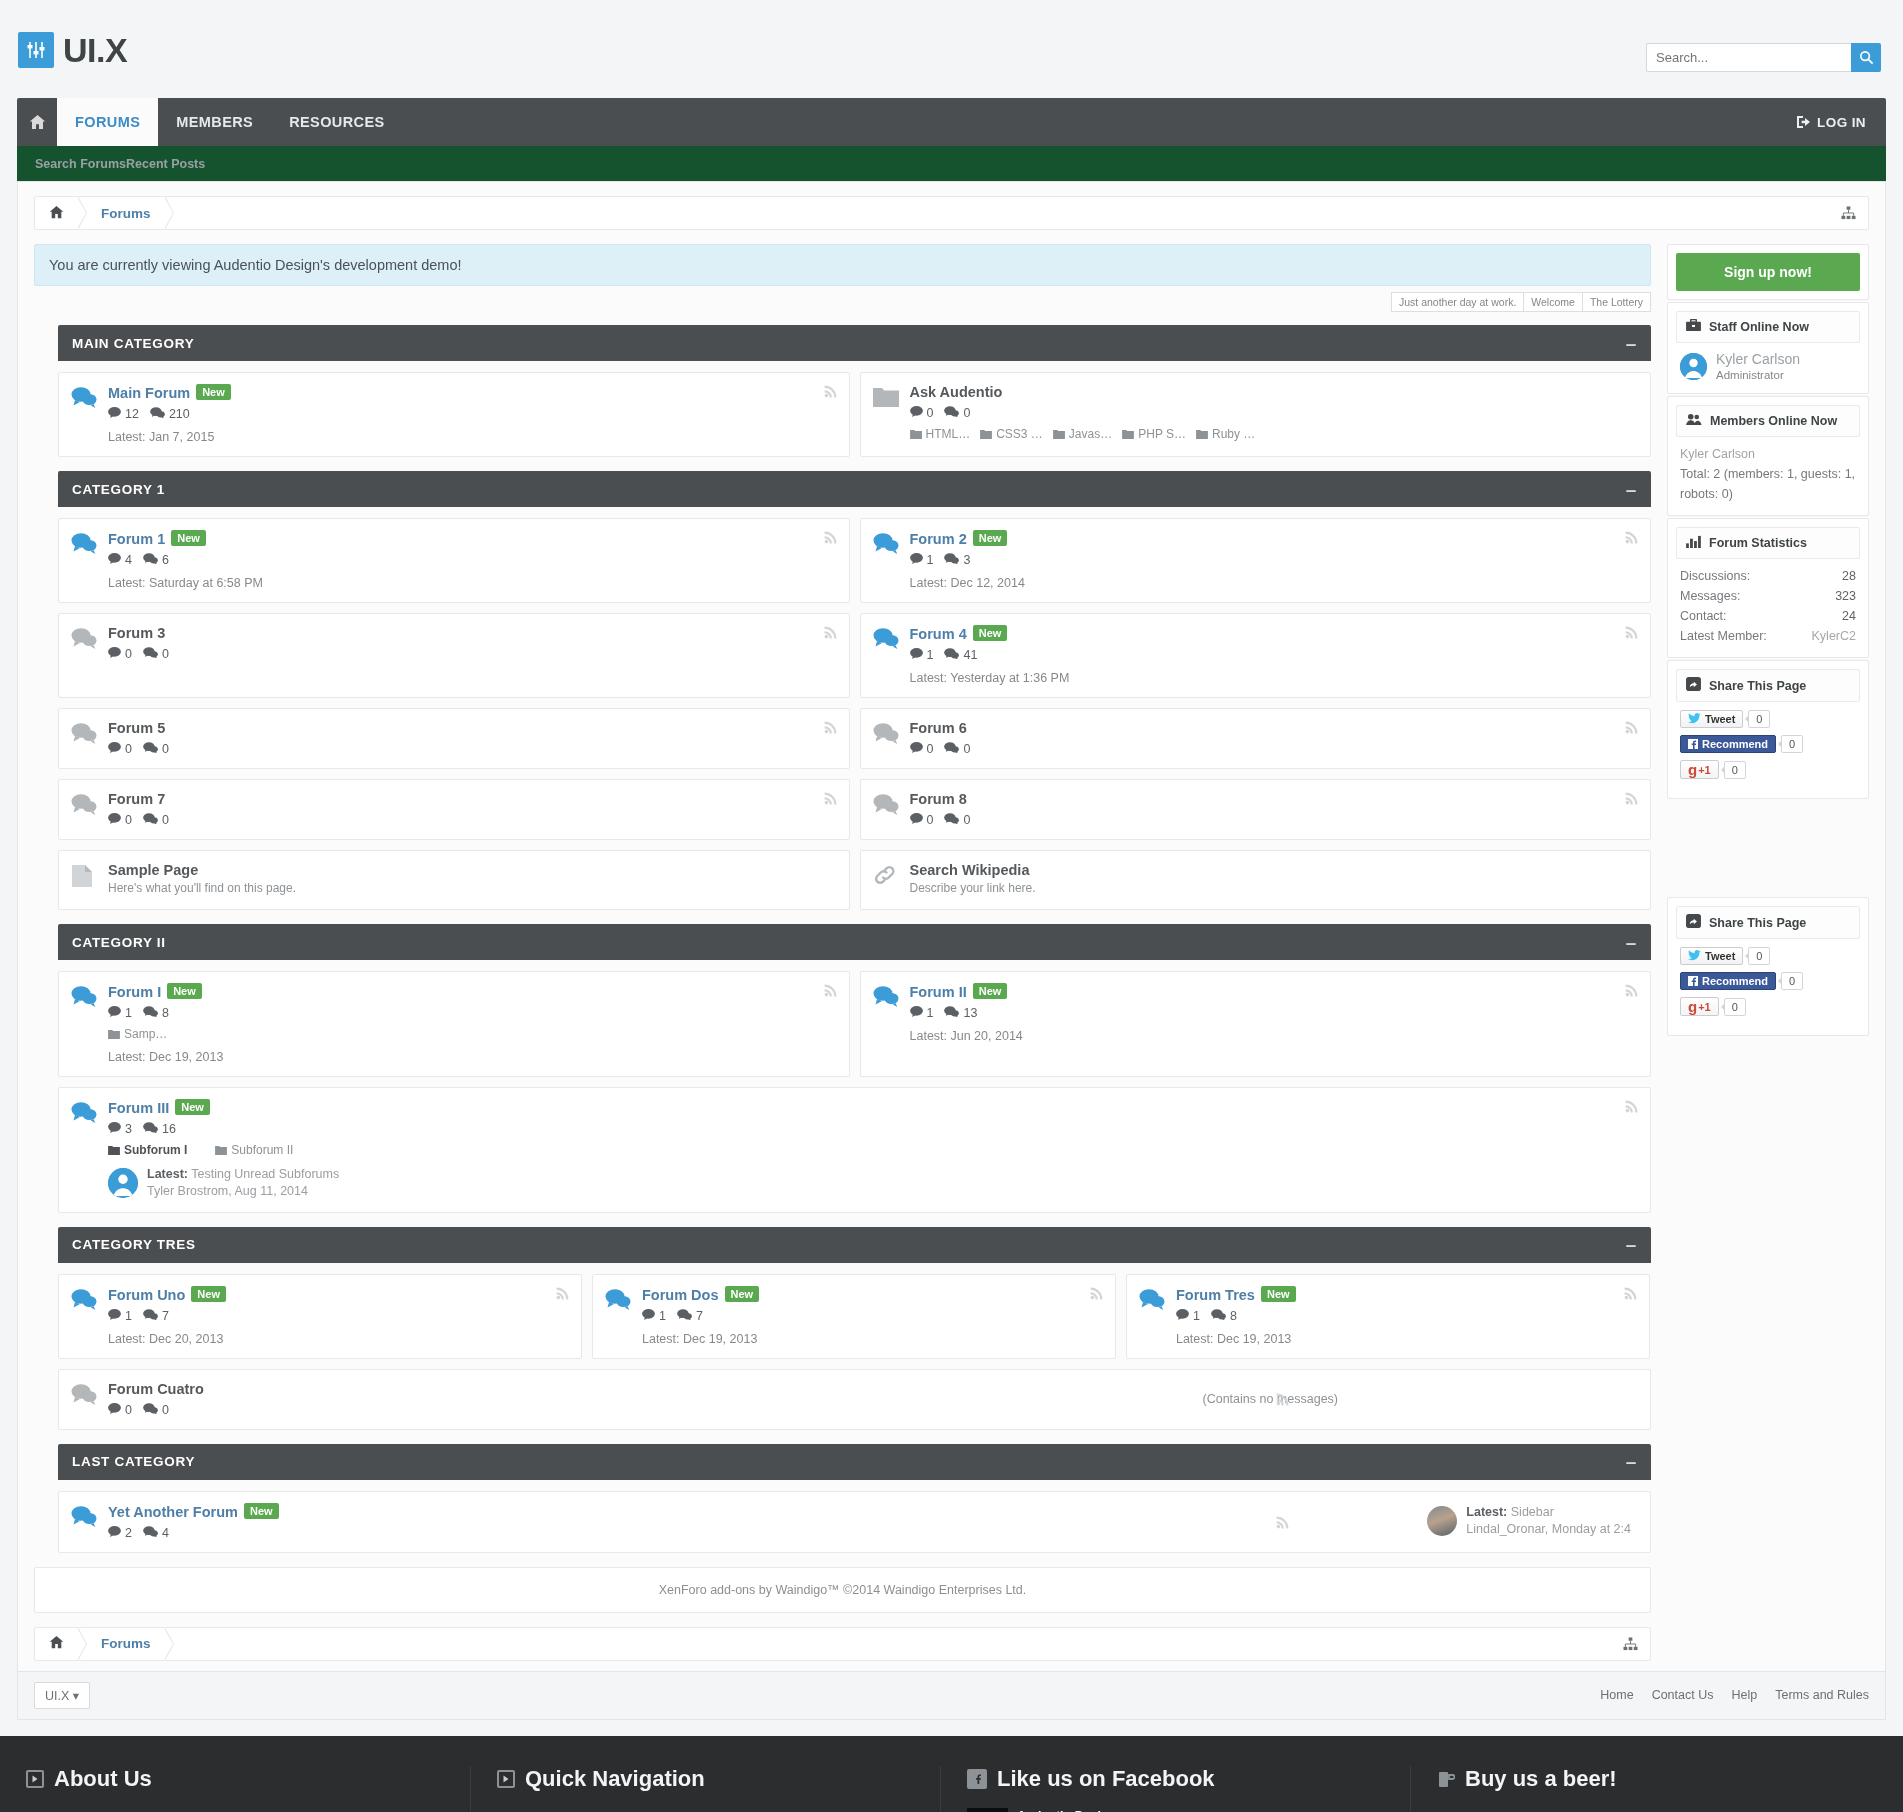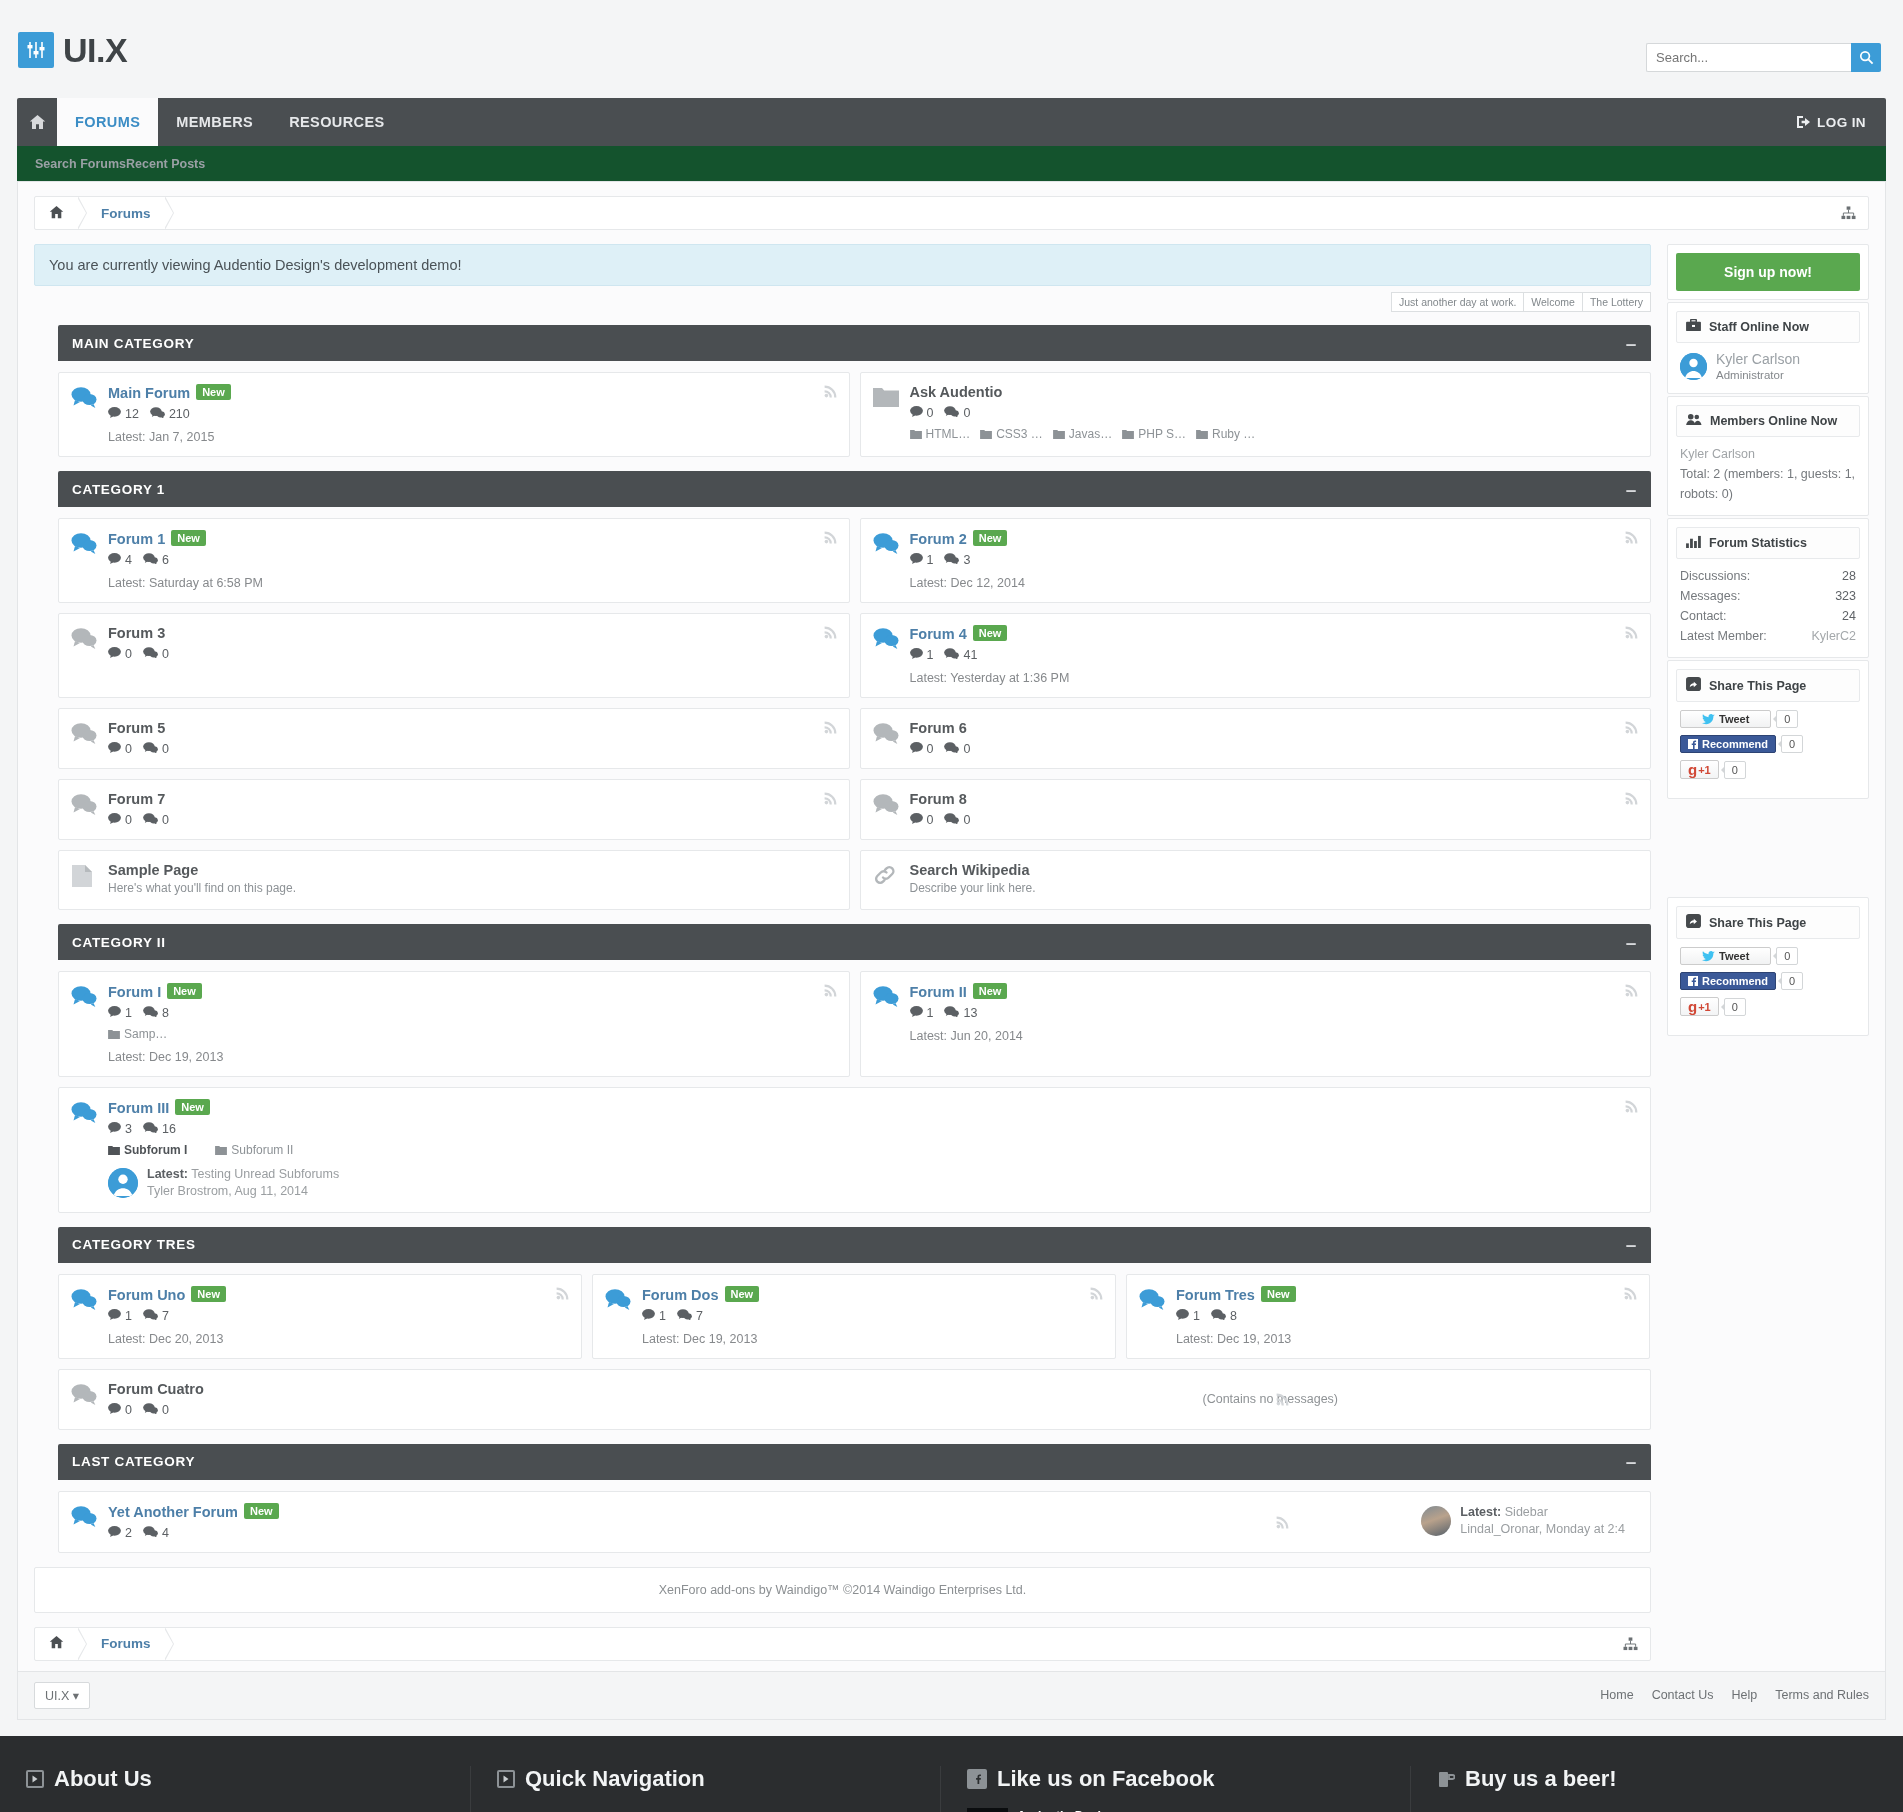--- a/index.html
+++ b/index.html
@@ -168,22 +168,22 @@
     display:flex;align-items:center;justify-content:center; }
   .staff-name { color:#9aa0a5; font-size:14px; line-height:1.15; }
   .staff-role { color:#84888c; font-size:11.5px; }
   .widget-body { padding:7px 4px 3px 4px; font-size:12.5px; color:#75797d; line-height:1.6; }
   .stat-line { display:flex; justify-content:space-between; }
   .stat-line .v { color:#5f6367; }
   .stat-line .v.muted { color:#a4a8ab; }
 
   .share-btns { padding:8px 4px 4px 4px; }
   .share-row { display:flex; align-items:center; gap:5px; margin-bottom:7px; }
-  .btn-tweet { display:flex;align-items:center;gap:4px;background:linear-gradient(#fff,#f1f2f3);
-    border:1px solid #ccc; border-radius:2px; padding:2px 21px; font-size:11px; font-weight:bold; color:#333; }
+  .btn-tweet { display:flex;gap:4px;background:linear-gradient(#fff,#f1f2f3);
+    border:1px solid #ccc; border-radius:2px; padding:2px 7px; font-size:11px; font-weight:bold; color:#333; }
   .btn-fb { display:flex;align-items:center;gap:4px;background:#3b5998;border:1px solid #2d4373;
     border-radius:2px; padding:2px 7px; font-size:11px; font-weight:bold; color:#fff; }
   .btn-gp { display:flex;align-items:center;gap:1px;background:linear-gradient(#fff,#f3f4f5);
     border:1px solid #ccc; border-radius:2px; padding:1px 7px; font-size:13px; font-weight:bold; color:#d14836; }
   .count-bub { border:1px solid #d3d6d8; background:#fff; border-radius:2px; padding:2px 7px;
     font-size:11px; color:#555; position:relative; }
   .count-bub:before{content:"";position:absolute;left:-4px;top:50%;margin-top:-4px;width:0;height:0;
     border-top:4px solid transparent;border-bottom:4px solid transparent;border-right:4px solid #d3d6d8;}
 
   
@@ -1129,21 +1129,21 @@
                               <ellipse cx="6.3" cy="5" rx="6.3" ry="4.7" fill="#5c6064"></ellipse>
                               <path d="M2.6 8.2l-.7 2.7 3.2-1.8z" fill="#5c6064"></path>
                               <ellipse cx="11.6" cy="8" rx="4.4" ry="3.4" fill="#5c6064"></ellipse>
                               <path d="M14 10.6l1.1 2.2-2.8-1.4z" fill="#5c6064"></path>
                             </svg>
                             <span>4</span>
                           </span>
                         </div>
                       </div>
                     </div>
-                    <div class="last-info" style="margin-right: 13px;">
+                    <div class="last-info" style="margin-right: 7px;">
                       <span class="avatar-photo"></span>
                       <span class="latest-txt"><b>Latest:</b> <a style="color:#9a9ea1">Sidebar</a><br><a style="color:#9a9ea1">Lindal_Oronar</a>, <span>Monday at 2:4</span></span>
                     </div>
                   </div>
                   <span class="rss" style="right: 360px; top: 50%; margin-top: -7px;"><svg width="14" height="14" viewBox="0 0 14 14">
                       <circle cx="2.4" cy="11.6" r="1.8" fill="#d2d5d8"></circle>
                       <path d="M0.6 6.2a7.2 7.2 0 0 1 7.2 7.2h-2.2A5 5 0 0 0 .6 8.4z" fill="#d2d5d8"></path>
                       <path d="M0.6 1.6a11.8 11.8 0 0 1 11.8 11.8h-2.2A9.6 9.6 0 0 0 .6 3.8z" fill="#d2d5d8"></path>
                     </svg></span>
                 </div>

